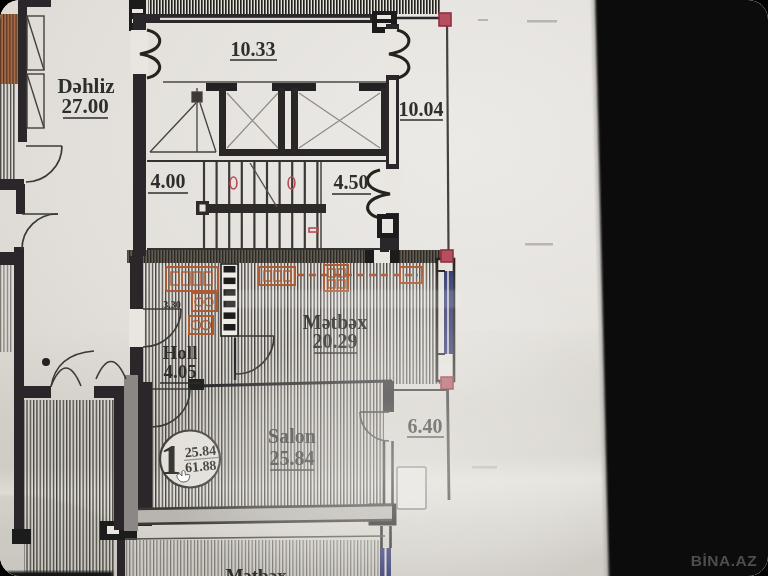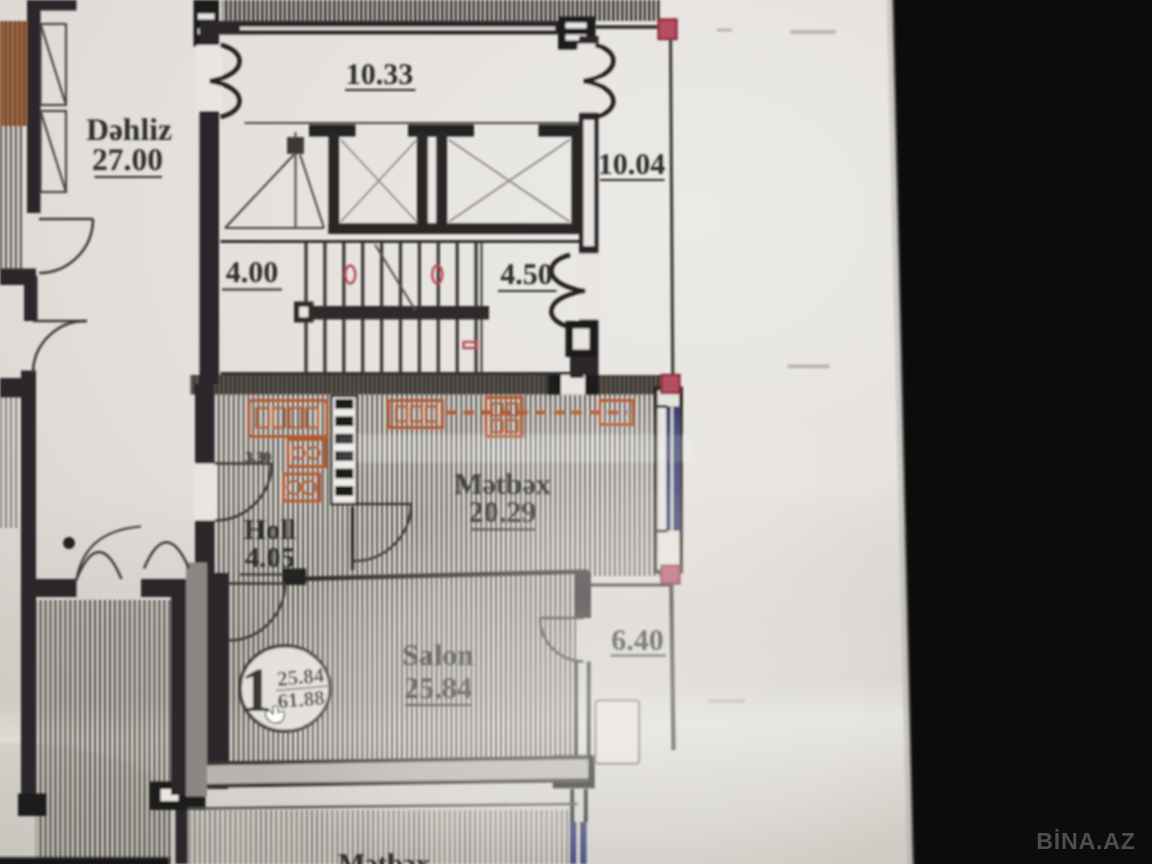--- a/index.html
+++ b/index.html
@@ -1,17 +1,17 @@
 <!DOCTYPE html>
 <html><head>
 <meta charset="utf-8">
 <style>
   html,body{margin:0;padding:0;background:#000;}
   #stage{position:relative;width:768px;height:576px;overflow:hidden;background:#e9e6e2;
-         font-family:"Liberation Serif", serif;}
+         font-family:"Liberation Serif", serif;border-radius:20px;}
   svg{display:block}
 </style>
 </head>
 <body>
 <div id="stage">
 <svg width="768" height="576" viewBox="0 0 768 576">
 <defs>
   <pattern id="hv" width="3.3" height="8" patternUnits="userSpaceOnUse">
     <rect x="0" y="0" width="1.3" height="8" fill="#35322e" opacity="0.9"></rect>
   </pattern>

